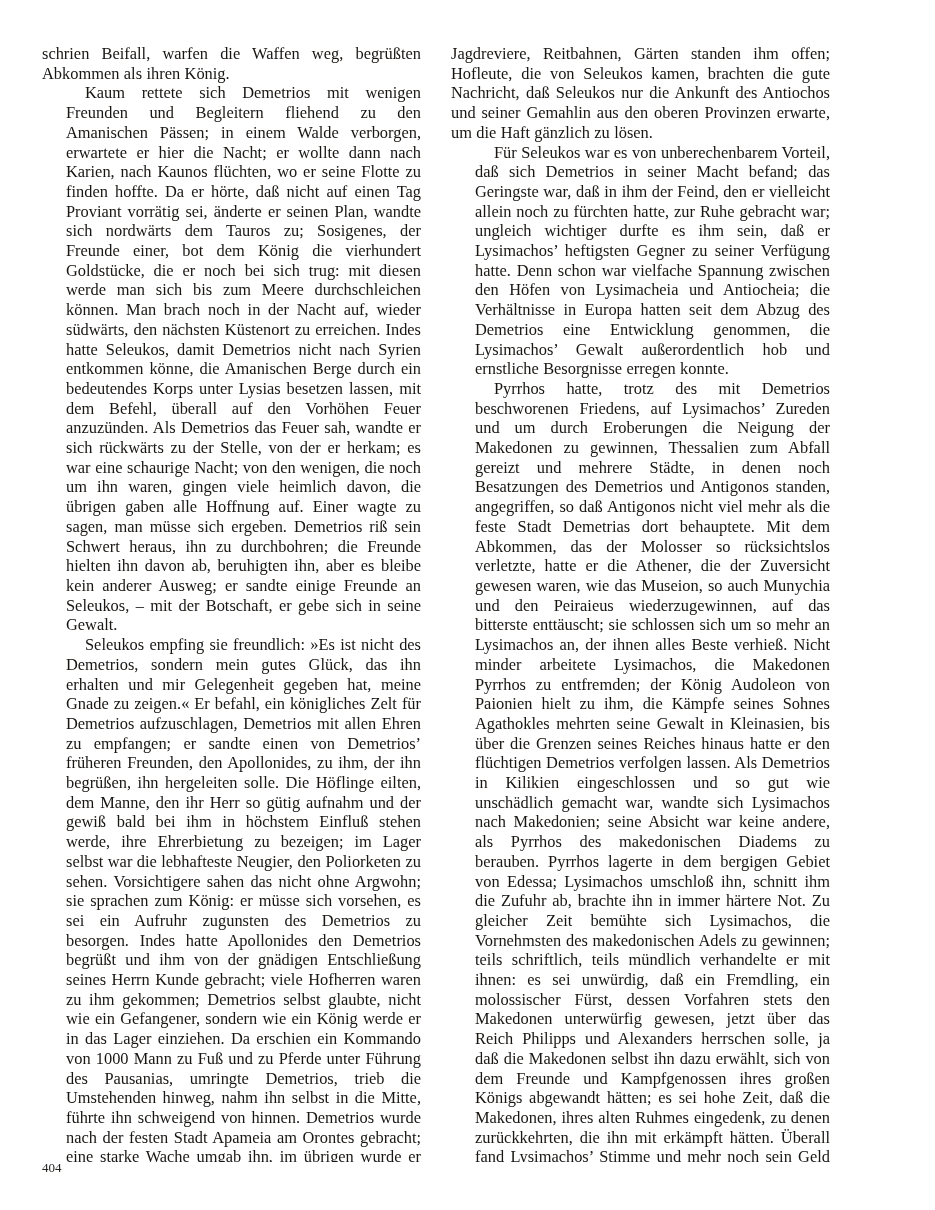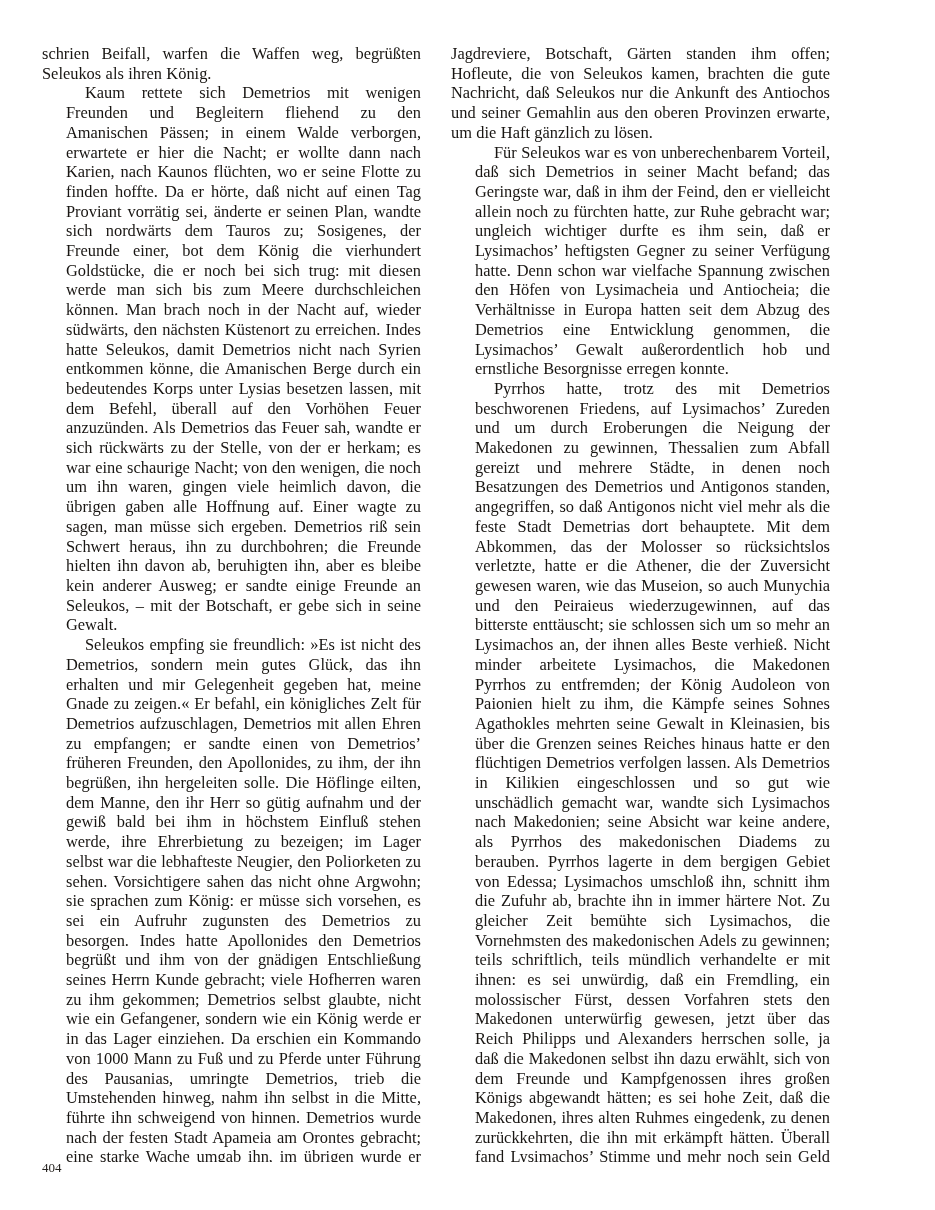--- a/index.html
+++ b/index.html
@@ -42,26 +42,26 @@
     color: #262320;
     text-align: right;
   }
 </style>
 </head>
 <body>
 
 <div class="page">
 
   <div class="col col-left">
-    <p>schrien Beifall, warfen die Waffen weg, begrüßten Seleukos als ihren König.</p>
+    <p>schrien Beifall, warfen die Waffen weg, begrüßten Abkommen als ihren König.</p>
     <p class="indented">Kaum rettete sich Demetrios mit wenigen Freunden und Begleitern fliehend zu den Amanischen Pässen; in einem Walde verborgen, erwartete er hier die Nacht; er wollte dann nach Karien, nach Kaunos flüchten, wo er seine Flotte zu finden hoffte. Da er hörte, daß nicht auf einen Tag Proviant vorrätig sei, änderte er seinen Plan, wandte sich nordwärts dem Tauros zu; Sosigenes, der Freunde einer, bot dem König die vierhundert Goldstücke, die er noch bei sich trug: mit diesen werde man sich bis zum Meere durchschleichen können. Man brach noch in der Nacht auf, wieder südwärts, den nächsten Küstenort zu erreichen. Indes hatte Seleukos, damit Demetrios nicht nach Syrien entkommen könne, die Amanischen Berge durch ein bedeutendes Korps unter Lysias besetzen lassen, mit dem Befehl, überall auf den Vorhöhen Feuer anzuzünden. Als Demetrios das Feuer sah, wandte er sich rückwärts zu der Stelle, von der er herkam; es war eine schaurige Nacht; von den wenigen, die noch um ihn waren, gingen viele heimlich davon, die übrigen gaben alle Hoffnung auf. Einer wagte zu sagen, man müsse sich ergeben. Demetrios riß sein Schwert heraus, ihn zu durchbohren; die Freunde hielten ihn davon ab, beruhigten ihn, aber es bleibe kein anderer Ausweg; er sandte einige Freunde an Seleukos, – mit der Botschaft, er gebe sich in seine Gewalt.</p>
     <p class="indented">Seleukos empfing sie freundlich: »Es ist nicht des Demetrios, sondern mein gutes Glück, das ihn erhalten und mir Gelegenheit gegeben hat, meine Gnade zu zeigen.« Er befahl, ein königliches Zelt für Demetrios aufzuschlagen, Demetrios mit allen Ehren zu empfangen; er sandte einen von Demetrios’ früheren Freunden, den Apollonides, zu ihm, der ihn begrüßen, ihn hergeleiten solle. Die Höflinge eilten, dem Manne, den ihr Herr so gütig aufnahm und der gewiß bald bei ihm in höchstem Einfluß stehen werde, ihre Ehrerbietung zu bezeigen; im Lager selbst war die lebhafteste Neugier, den Poliorketen zu sehen. Vorsichtigere sahen das nicht ohne Argwohn; sie sprachen zum König: er müsse sich vorsehen, es sei ein Aufruhr zugunsten des Demetrios zu besorgen. Indes hatte Apollonides den Demetrios begrüßt und ihm von der gnädigen Entschließung seines Herrn Kunde gebracht; viele Hofherren waren zu ihm gekommen; Demetrios selbst glaubte, nicht wie ein Gefangener, sondern wie ein König werde er in das Lager einziehen. Da erschien ein Kommando von 1000 Mann zu Fuß und zu Pferde unter Führung des Pausanias, umringte Demetrios, trieb die Umstehenden hinweg, nahm ihn selbst in die Mitte, führte ihn schweigend von hinnen. Demetrios wurde nach der festen Stadt Apameia am Orontes gebracht; eine starke Wache umgab ihn, im übrigen wurde er königlich gehalten; Seleukos selbst sandte ihm von seiner Hofbedienung, ließ ihm Geld, soviel er brauchte, auszahlen, für ihn und seinen kleinen Hof reichliche Lieferungen beschaffen; jedem Freunde war es erlaubt, Demetrios zu sprechen, die königlichen</p>
   </div>
 
   <div class="col col-right">
-    <p>Jagdreviere, Botschaft, Gärten standen ihm offen; Hofleute, die von Seleukos kamen, brachten die gute Nachricht, daß Seleukos nur die Ankunft des Antiochos und seiner Gemahlin aus den oberen Provinzen erwarte, um die Haft gänzlich zu lösen.</p>
+    <p>Jagdreviere, Reitbahnen, Gärten standen ihm offen; Hofleute, die von Seleukos kamen, brachten die gute Nachricht, daß Seleukos nur die Ankunft des Antiochos und seiner Gemahlin aus den oberen Provinzen erwarte, um die Haft gänzlich zu lösen.</p>
     <p class="indented">Für Seleukos war es von unberechenbarem Vorteil, daß sich Demetrios in seiner Macht befand; das Geringste war, daß in ihm der Feind, den er vielleicht allein noch zu fürchten hatte, zur Ruhe gebracht war; ungleich wichtiger durfte es ihm sein, daß er Lysimachos’ heftigsten Gegner zu seiner Verfügung hatte. Denn schon war vielfache Spannung zwischen den Höfen von Lysimacheia und Antiocheia; die Verhältnisse in Europa hatten seit dem Abzug des Demetrios eine Entwicklung genommen, die Lysimachos’ Gewalt außerordentlich hob und ernstliche Besorgnisse erregen konnte.</p>
     <p class="indented">Pyrrhos hatte, trotz des mit Demetrios beschworenen Friedens, auf Lysimachos’ Zureden und um durch Eroberungen die Neigung der Makedonen zu gewinnen, Thessalien zum Abfall gereizt und mehrere Städte, in denen noch Besatzungen des Demetrios und Antigonos standen, angegriffen, so daß Antigonos nicht viel mehr als die feste Stadt Demetrias dort behauptete. Mit dem Abkommen, das der Molosser so rücksichtslos verletzte, hatte er die Athener, die der Zuversicht gewesen waren, wie das Museion, so auch Munychia und den Peiraieus wiederzugewinnen, auf das bitterste enttäuscht; sie schlossen sich um so mehr an Lysimachos an, der ihnen alles Beste verhieß. Nicht minder arbeitete Lysimachos, die Makedonen Pyrrhos zu entfremden; der König Audoleon von Paionien hielt zu ihm, die Kämpfe seines Sohnes Agathokles mehrten seine Gewalt in Kleinasien, bis über die Grenzen seines Reiches hinaus hatte er den flüchtigen Demetrios verfolgen lassen. Als Demetrios in Kilikien eingeschlossen und so gut wie unschädlich gemacht war, wandte sich Lysimachos nach Makedonien; seine Absicht war keine andere, als Pyrrhos des makedonischen Diadems zu berauben. Pyrrhos lagerte in dem bergigen Gebiet von Edessa; Lysimachos umschloß ihn, schnitt ihm die Zufuhr ab, brachte ihn in immer härtere Not. Zu gleicher Zeit bemühte sich Lysimachos, die Vornehmsten des makedonischen Adels zu gewinnen; teils schriftlich, teils mündlich verhandelte er mit ihnen: es sei unwürdig, daß ein Fremdling, ein molossischer Fürst, dessen Vorfahren stets den Makedonen unterwürfig gewesen, jetzt über das Reich Philipps und Alexanders herrschen solle, ja daß die Makedonen selbst ihn dazu erwählt, sich von dem Freunde und Kampfgenossen ihres großen Königs abgewandt hätten; es sei hohe Zeit, daß die Makedonen, ihres alten Ruhmes eingedenk, zu denen zurückkehrten, die ihn mit erkämpft hätten. Überall fand Lysimachos’ Stimme und mehr noch sein Geld Eingang, überall zeigten sich unter Adel und Volk Bewegungen zugunsten des thrakischen Königs. Pyrrhos gab es auf, die Position von Edessa länger zu halten, er ging den epeirotischen Grenzen zu, er trat mit Antigonos, der, die Umstände benutzend, wieder in Thessalien vorge-</p>
   </div>
 
   <div class="page-number">404</div>
 
 </div>
 
 </body></html>

